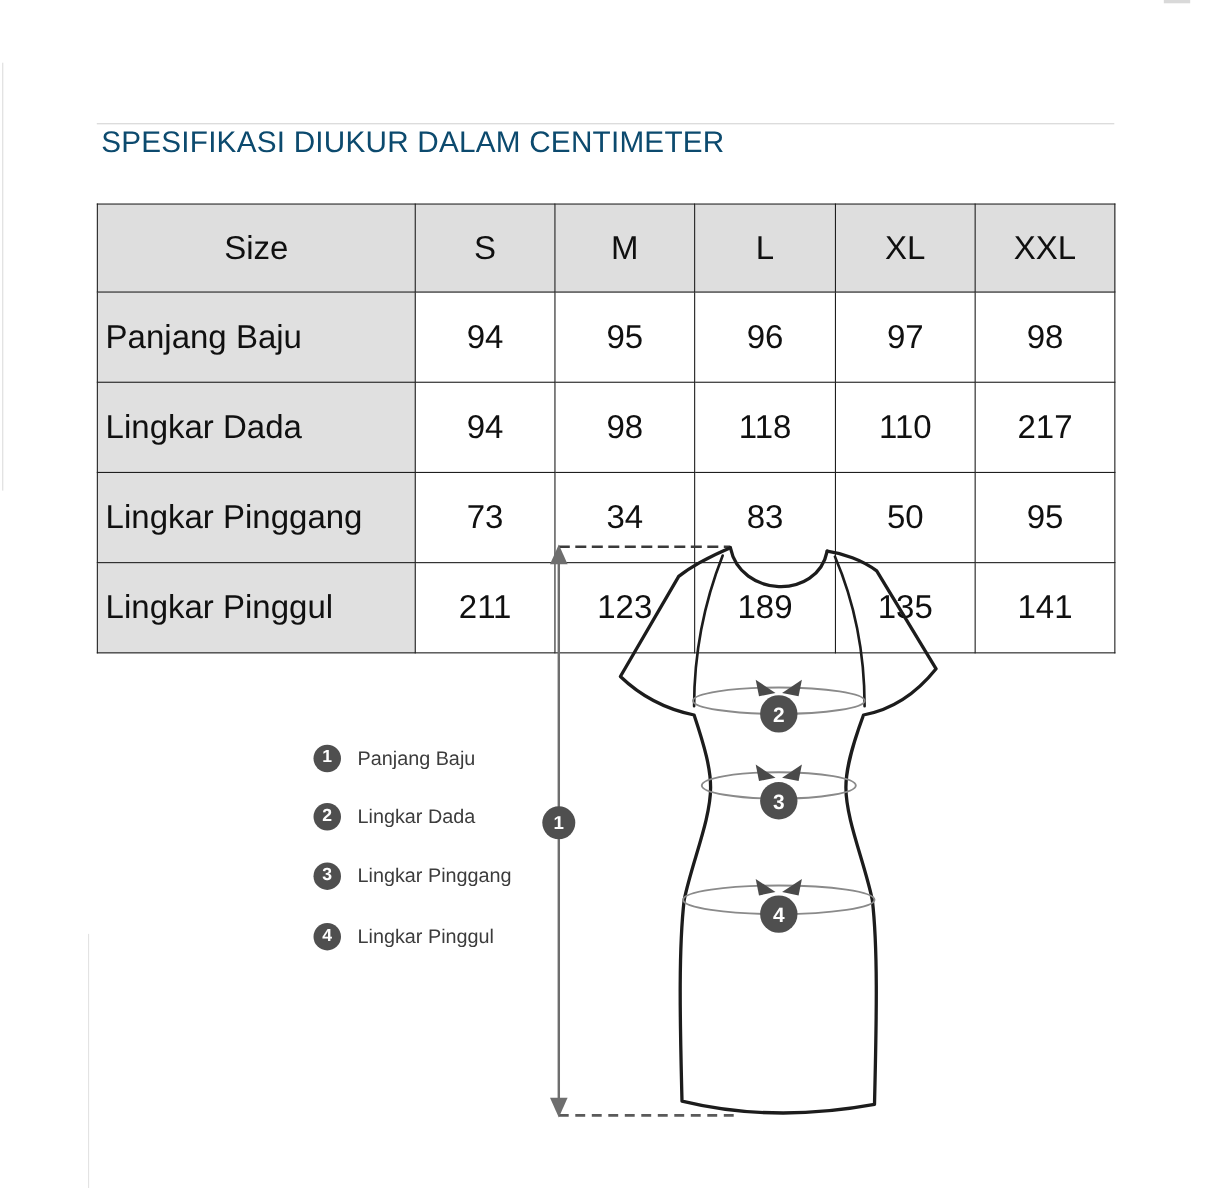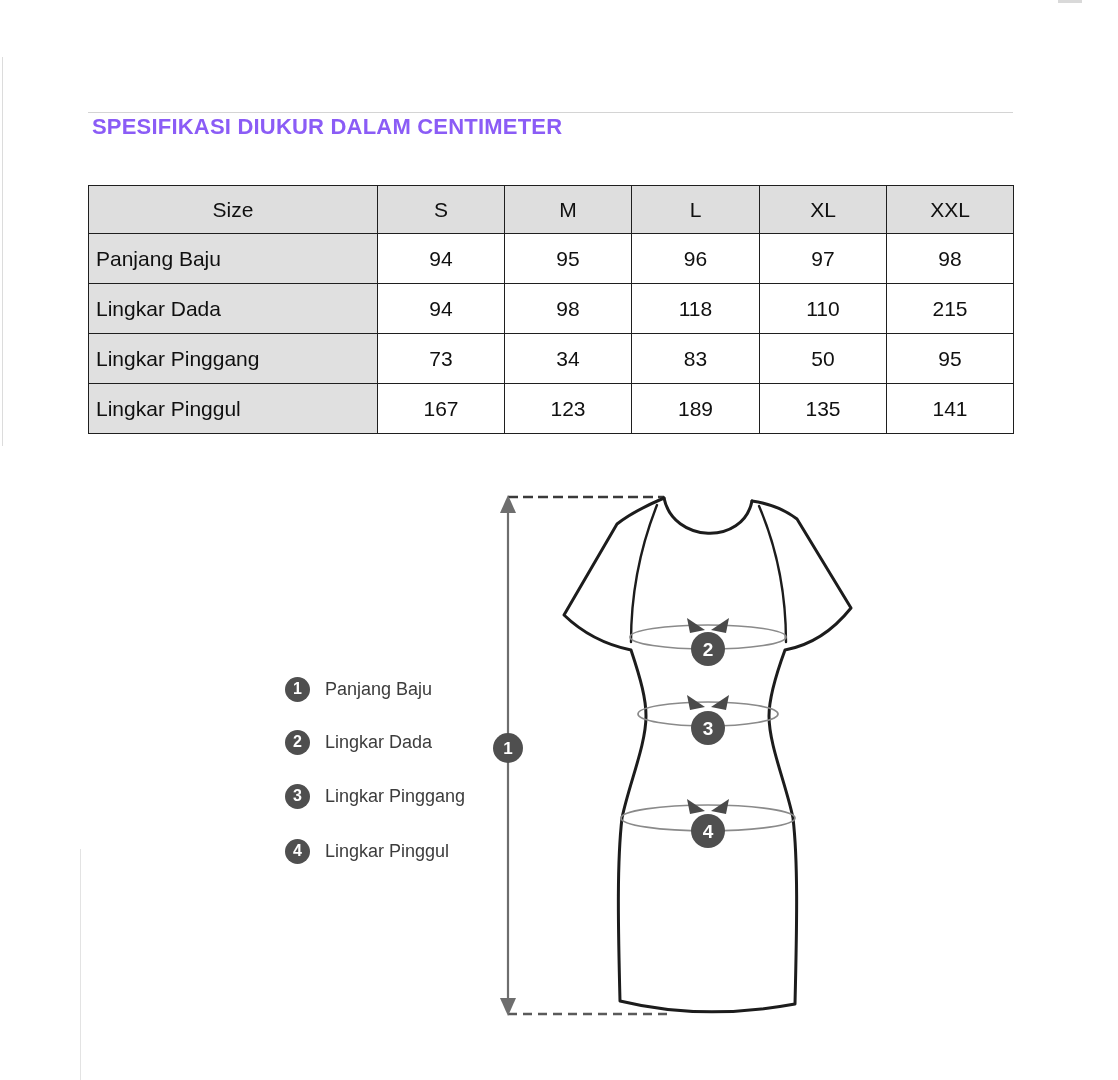--- a/index.html
+++ b/index.html
@@ -7,30 +7,30 @@
     position:relative; width:1118px; height:1080px; background:#ffffff;
     font-family:"Liberation Sans", sans-serif; overflow:hidden; color:#101010;
   }
   
   .title-top-border { position:absolute; left:88px; top:112px; width:925px; height:1px; background:#d4d4d4; }
   .edge-left       { position:absolute; left:2px;  top:57px;  width:1px; height:389px; background:#dcdcdc; }
   .edge-bottom-left{ position:absolute; left:80px; top:849px; width:1px; height:231px; background:#e3e3e3; }
   .corner-mark     { position:absolute; left:1058px; top:0; width:24px; height:3px; background:#d9d9d9; }
 
   .page-title {
-    position:absolute; left:92px; top:114px; font-size:22px; font-weight:bold;
-    letter-spacing:0.2px; color:#8b5cf6; white-space:nowrap;
+    position:absolute; left:92px; top:114px; font-size:27px; font-weight:normal;
+    letter-spacing:0.2px; color:#0c4a6e; white-space:nowrap;
   }
 
   table.spec {
     position:absolute; left:88px; top:185px; width:925px;
     border-collapse:collapse; table-layout:fixed;
   }
   table.spec th, table.spec td {
-    border:1px solid #1f1f1f; padding:0; font-size:21px; font-weight:normal;
+    border:1px solid #1f1f1f; padding:16px; font-size:30px; font-weight:normal;
     text-align:center; color:#101010;
   }
   table.spec thead th { height:47px; background:#dedede; }
   table.spec tbody th, table.spec tbody td { height:49px;text-align:center; }
   table.spec tbody th { background:#e0e0e0; text-align:left; padding-left:7px; font-weight:normal; }
 
   .legend-item { position:absolute; left:285px; display:flex; align-items:center; height:26px; }
   .legend-badge {
     width:25px; height:25px; border-radius:50%; background:#4f4f4f; color:#ffffff;
     font-size:16px; font-weight:bold; display:flex; align-items:center; justify-content:center;
@@ -90,33 +90,33 @@
         <td>96</td>
         <td>97</td>
         <td>98</td>
       </tr>
       <tr>
         <th>Lingkar Dada</th>
         <td>94</td>
         <td>98</td>
         <td>118</td>
         <td>110</td>
-        <td>215</td>
+        <td>217</td>
       </tr>
       <tr>
         <th>Lingkar Pinggang</th>
         <td>73</td>
         <td>34</td>
         <td>83</td>
         <td>50</td>
         <td>95</td>
       </tr>
       <tr>
         <th>Lingkar Pinggul</th>
-        <td>167</td>
+        <td>211</td>
         <td>123</td>
         <td>189</td>
         <td>135</td>
         <td>141</td>
       </tr>
     </tbody>
   </table>
 
   <div class="legend-item" style="top:676px">
     <span class="legend-badge">1</span>

